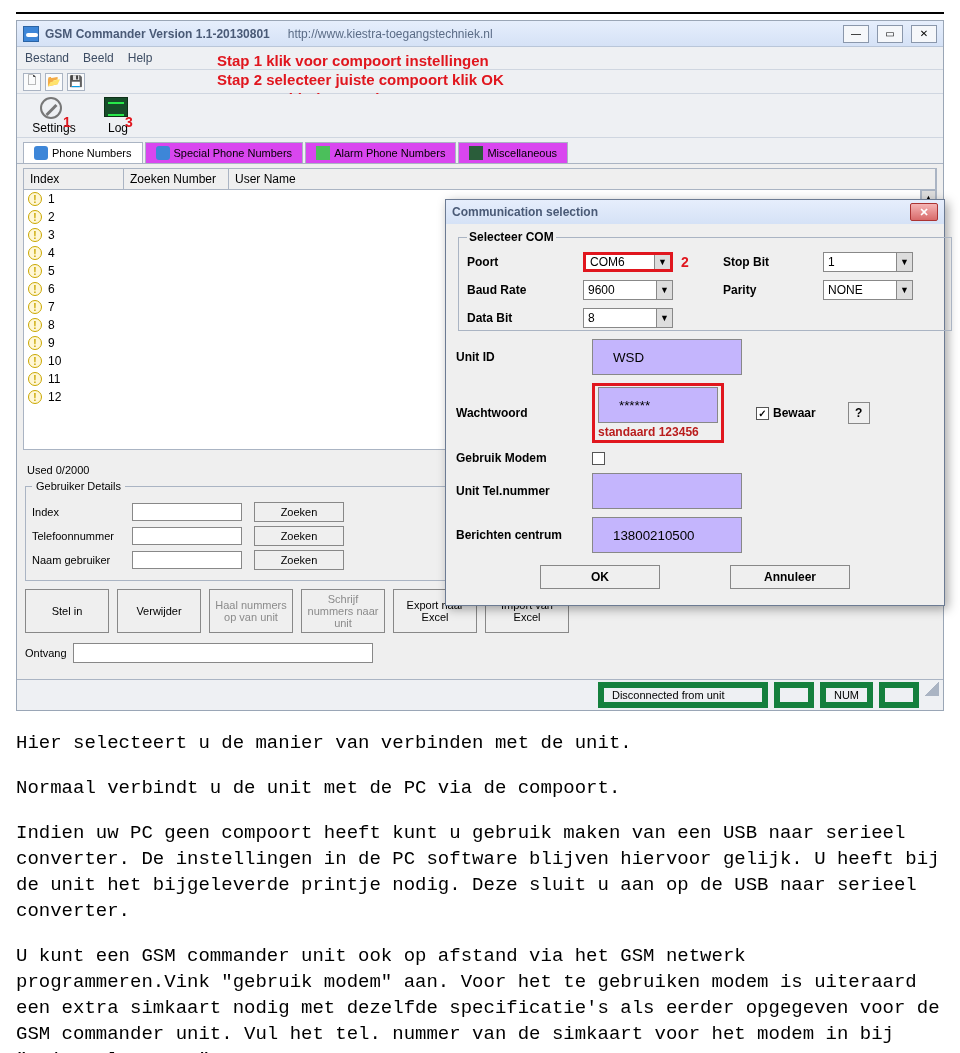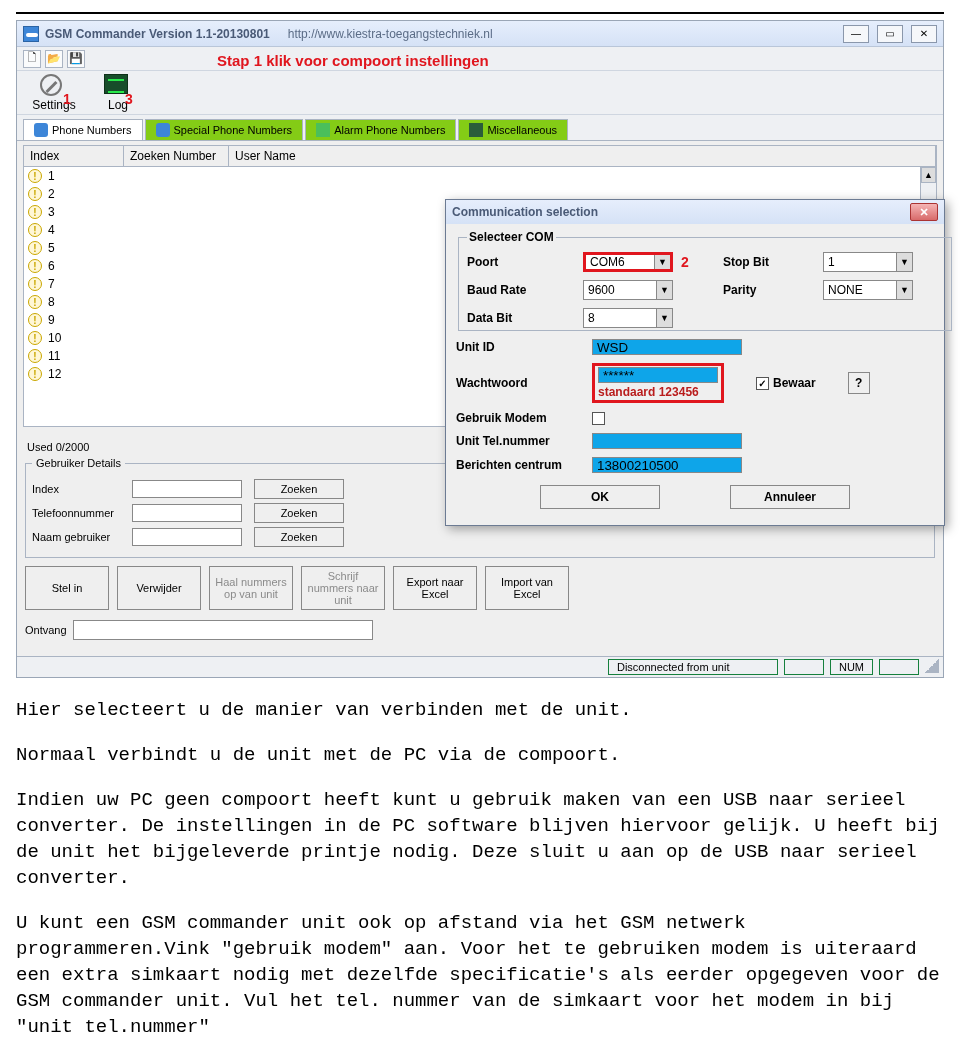--- a/index.html
+++ b/index.html
@@ -19,21 +19,21 @@
   .tbicon { width:18px;height:18px;border:1px solid #aab4c3;background:#fafbfc;font-size:11px;display:flex;align-items:center;justify-content:center;}
   .toolbar2 { display:flex; align-items:flex-end; padding:2px 6px 0; background:#eef0f3; gap:2px; border-bottom:1px solid #cfd6e0; position:relative; height:44px;}
   .bigbtn { display:flex;flex-direction:column;align-items:center;width:62px;padding:2px;}
   .bigbtn .bigicon{width:28px;height:24px;}
   .icon-wrench{position:relative;border:2px solid #777;border-radius:50%;width:22px;height:22px;}
   .icon-wrench::after{content:"";position:absolute;width:3px;height:14px;background:#777;left:8px;top:4px;transform:rotate(45deg);}
   .icon-log{width:24px;height:20px;background:#174d2a;border:1px solid #0d3018;position:relative;}
   .icon-log::after{content:"";position:absolute;top:4px;left:3px;right:3px;height:10px;border-top:2px solid #27e84a;border-bottom:2px solid #27e84a;}
   .rednum{color:#e0161e;font-weight:bold;font-size:14px;}
   .tabs { display:flex; padding:4px 6px 0; background:#eef0f3; border-bottom:1px solid #aab4c3;}
-  .tab { display:flex;align-items:center;gap:4px;padding:3px 10px;border:1px solid #aab4c3;border-bottom:none;background:#84cc16;margin-right:2px;font-size:11px;}
+  .tab { display:flex;align-items:center;gap:4px;padding:3px 10px;border:1px solid #aab4c3;border-bottom:none;background:#d946ef;margin-right:2px;font-size:11px;}
   .tab.active{background:#fff;}
   .tabicon{width:14px;height:14px;}
   .tabicon.phone{background:#3d86d8;border-radius:3px;}
   .tabicon.alarm{background:#4bbf5b;}
   .tabicon.misc{background:#2a5d3a;}
   .grid-head{display:flex;border:1px solid #aab4c3;background:#efefef;}
   .grid-head>div{padding:3px 6px;border-right:1px solid #aab4c3;}
   .col-idx{width:100px;} .col-ph{width:105px;} .col-usr{flex:1;}
   .listarea{display:flex;flex-direction:column;border:1px solid #aab4c3;border-top:none;height:260px;background:#fff;position:relative;}
   .row{display:flex;align-items:center;height:18px;padding-left:4px;}
@@ -49,33 +49,33 @@
   .frow input.txt{width:110px;height:18px;border:1px solid #888;background:#fff;padding:0 3px;font-size:11px;}
   .sbtn{width:90px;height:20px;border:1px solid #888;background:#efefef;margin-left:12px;font-size:11px;}
   .btnrow{display:flex;gap:8px;padding:6px 2px;}
   .btnrow .abtn{width:84px;height:44px;border:1px solid #888;background:#efefef;font-size:11px;display:flex;align-items:center;justify-content:center;text-align:center;padding:2px;}
   .btnrow .abtn.d{color:#8b8b8b;}
   .sendrow{display:flex;padding:4px 2px 12px;}
   .sendrow div{display:flex;align-items:center;}
   .sendrow label{margin-right:6px;}
   .sendrow input{width:300px;height:20px;border:1px solid #888;background:#fff;}
   .statusbar{display:flex;border-top:1px solid #aab4c3;background:#eef0f3;padding:2px 4px;justify-content:flex-end;gap:6px;font-size:11px;}
-  .statusbar .cell{border:1px solid #15803d;padding:1px 8px;}
+  .statusbar .cell{border:6px solid #15803d;padding:1px 8px;}
   .resize{width:14px;height:14px;background:linear-gradient(135deg,#eef0f3 50%,#aab4c3 50%);}
   .dialog{position:absolute;left:428px;top:178px;width:500px;background:#efefef;border:1px solid #6c7b93;box-shadow:3px 3px 10px rgba(0,0,0,.35);font-size:12px;}
   .dialog .dtitle{background:linear-gradient(#e6eefc,#d5e2f6);height:24px;display:flex;align-items:center;padding:0 6px;font-weight:bold;color:#4a5a76;}
   .dialog .dclose{margin-left:auto;width:28px;height:18px;border:1px solid #a33;background:linear-gradient(#f5b4b4,#d86a6a);color:#fff;display:flex;align-items:center;justify-content:center;font-size:11px;border-radius:2px;}
   .dialog .dbody{padding:6px 10px;font-weight:bold;}
   .dfieldset{border:1px solid #aab4c3;padding:8px 8px 2px;margin-bottom:8px;}
   .dgrid{display:grid;grid-template-columns:96px 120px 80px 120px;row-gap:8px;column-gap:20px;align-items:center;}
   .combo{display:flex;align-items:center;border:1px solid #888;background:#fff;height:20px;width:90px;}
   .combo span{flex:1;padding:0 4px;font-weight:normal;}
   .combo .arrow{width:16px;height:100%;border-left:1px solid #888;background:#ddd;display:flex;align-items:center;justify-content:center;font-size:9px;}
   .combo.red{border:3px solid #e0161e;}
-  .dinput{border:1px solid #888;background:#0ea5e9;height:16px;width:150px;padding:0 4px;font-weight:normal;}
+  .dinput{border:1px solid #888;background:#c4b5fd;height:36px;width:150px;padding:0 20px;font-weight:normal;}
   .drow{display:grid;grid-template-columns:136px 1fr;align-items:center;margin:8px 0;}
   .pwwrap{display:flex;align-items:center;gap:32px;}
   .redbox{border:3px solid #e0161e;padding:1px 3px;display:inline-block;}
   .stdtxt{color:#b91c1c;font-weight:bold;margin-top:2px;}
   .checkbox{display:flex;align-items:center;gap:4px;font-weight:bold;}
   .checkbox .box{width:13px;height:13px;border:1px solid #555;background:#fff;display:flex;align-items:center;justify-content:center;font-size:10px;}
   .helpbtn{width:22px;height:22px;border:1px solid #888;background:#efefef;display:flex;align-items:center;justify-content:center;}
   .dlgbtns{display:flex;gap:70px;justify-content:center;margin:12px 0 10px;}
   .dlgbtns .b{width:120px;height:24px;border:1px solid #888;background:#efefef;display:flex;align-items:center;justify-content:center;}
   .bodytext{margin:18px 16px 10px;font-family:Liberation Mono, monospace;font-size:19px;line-height:26px;}
@@ -90,20 +90,25 @@
     <div class="app-icon"></div>
     <span class="title-text">GSM Commander Version 1.1-20130801</span>
     <span class="title-url">http://www.kiestra-toegangstechniek.nl</span>
     <div class="winbtns">
       <div class="winbtn">—</div>
       <div class="winbtn">▭</div>
       <div class="winbtn">✕</div>
     </div>
   </div>
 
+  <div class="menubar">
+    <span>Bestand</span>
+    <span>Beeld</span>
+    <span>Help</span>
+  </div>
 
   <div class="redsteps">
     <div>Stap 1 klik voor compoort instellingen</div>
     <div>Stap 2 selecteer juiste compoort klik OK</div>
     <div>Stap 3 verbind met Unit</div>
   </div>
 
   <div class="toolbar1">
     <div class="tbicon">🗋</div>
     <div class="tbicon">📂</div>

